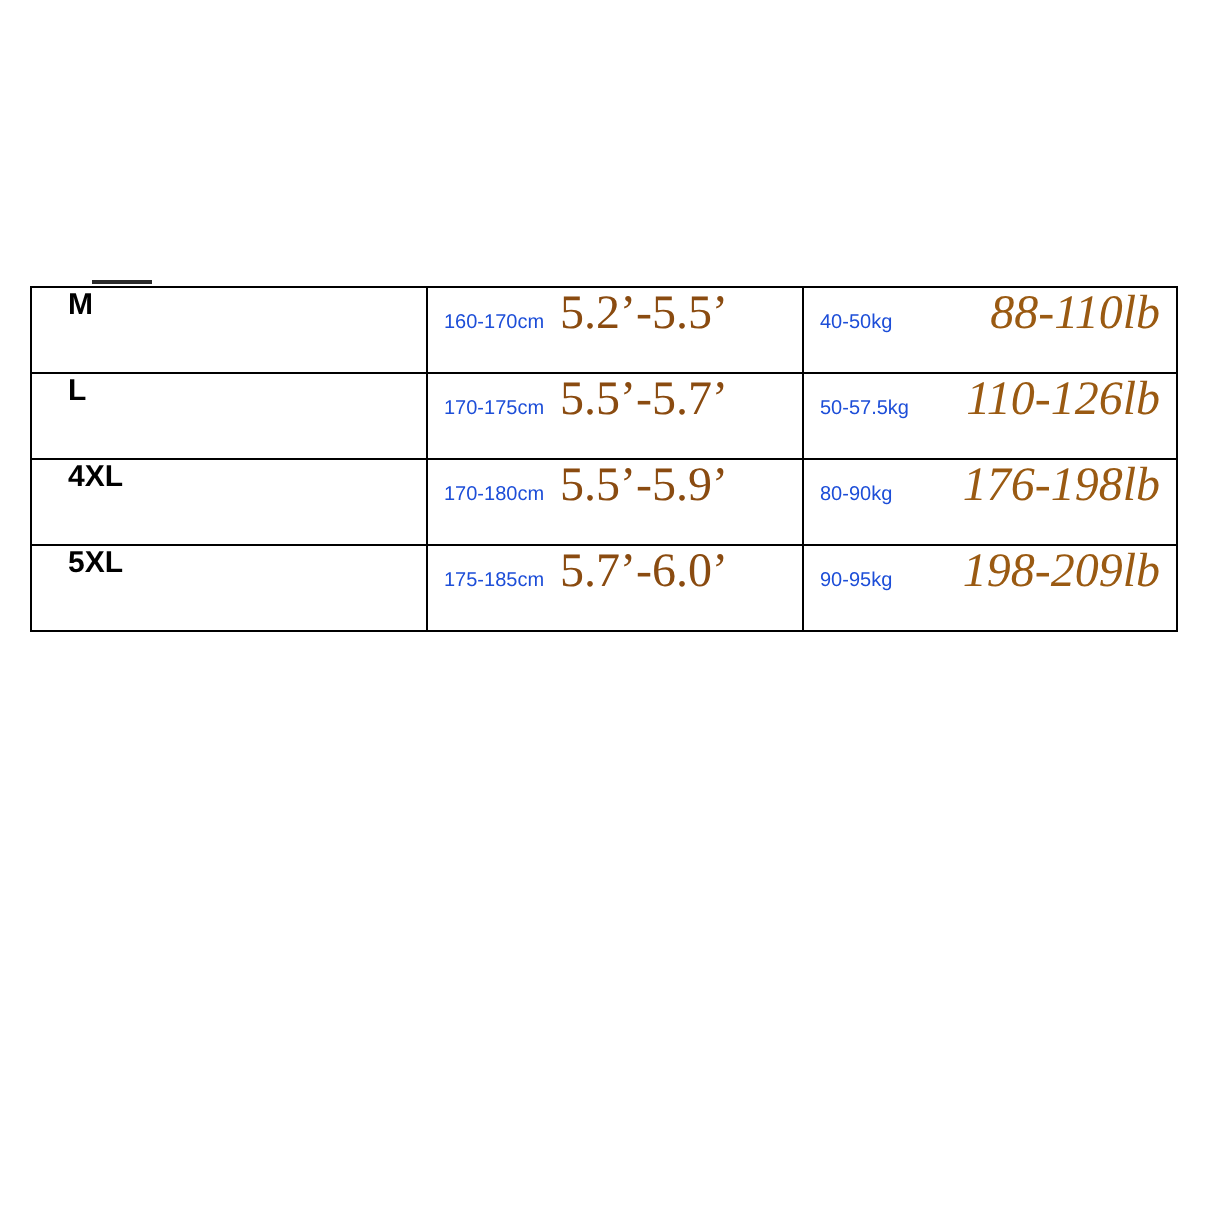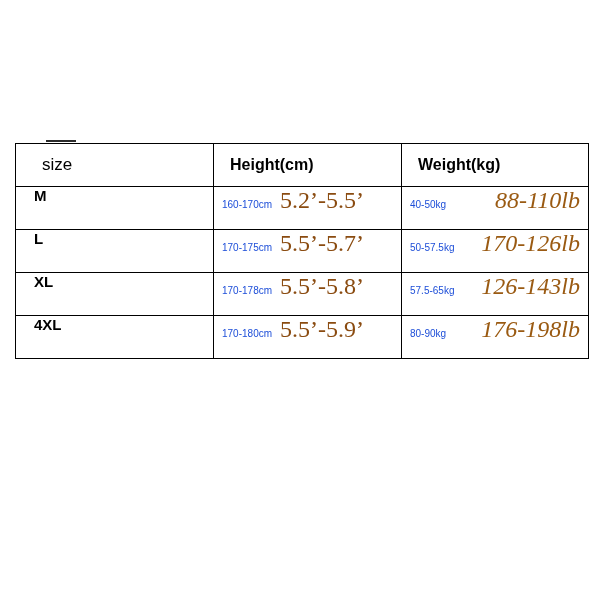--- a/index.html
+++ b/index.html
@@ -108,37 +108,20 @@
   <div class="top-dash"></div>
 
   <div class="table-wrap">
     <table class="size-chart">
       <colgroup>
         <col class="col-size">
         <col class="col-height">
         <col class="col-weight">
       </colgroup>
       <tbody>
-        <tr>
-          <td>
-            <div class="cell-inner head">
-              <span class="hdr-size">size</span>
-            </div>
-          </td>
-          <td>
-            <div class="cell-inner head">
-              <span class="hdr-col">Height(cm)</span>
-            </div>
-          </td>
-          <td>
-            <div class="cell-inner head">
-              <span class="hdr-col">Weight(kg)</span>
-            </div>
-          </td>
-        </tr>
 
         <tr>
           <td>
             <div class="cell-inner">
                 <span class="sz-label">M</span>
               </div>
           </td>
           <td>
             <div class="cell-inner">
               <span class="metric">160-170cm</span>
@@ -161,44 +144,25 @@
           </td>
           <td>
             <div class="cell-inner">
               <span class="metric">170-175cm</span>
               <span class="imperial">5.5’-5.7’</span>
             </div>
           </td>
           <td>
             <div class="cell-inner">
               <span class="metric">50-57.5kg</span>
-              <span class="imperial wt right-push">170-126lb</span>
-            </div>
-          </td>
-        </tr>
-
-        <tr>
-          <td>
-            <div class="cell-inner">
-                <span class="sz-label">XL</span>
-              </div>
-          </td>
-          <td>
-            <div class="cell-inner">
-              <span class="metric">170-178cm</span>
-              <span class="imperial">5.5’-5.8’</span>
-            </div>
-          </td>
-          <td>
-            <div class="cell-inner">
-              <span class="metric">57.5-65kg</span>
-              <span class="imperial wt right-push">126-143lb</span>
-            </div>
-          </td>
-        </tr>
+              <span class="imperial wt right-push">110-126lb</span>
+            </div>
+          </td>
+        </tr>
+
 
 
 
         <tr>
           <td>
             <div class="cell-inner">
                 <span class="sz-label">4XL</span>
               </div>
           </td>
           <td>
@@ -208,17 +172,36 @@
             </div>
           </td>
           <td>
             <div class="cell-inner">
               <span class="metric">80-90kg</span>
               <span class="imperial wt right-push">176-198lb</span>
             </div>
           </td>
         </tr>
 
+        <tr>
+          <td>
+            <div class="cell-inner">
+                <span class="sz-label">5XL</span>
+              </div>
+          </td>
+          <td>
+            <div class="cell-inner">
+              <span class="metric">175-185cm</span>
+              <span class="imperial">5.7’-6.0’</span>
+            </div>
+          </td>
+          <td>
+            <div class="cell-inner">
+              <span class="metric">90-95kg</span>
+              <span class="imperial wt right-push">198-209lb</span>
+            </div>
+          </td>
+        </tr>
       </tbody>
     </table>
   </div>
 
 </div>
 
 </body></html>

